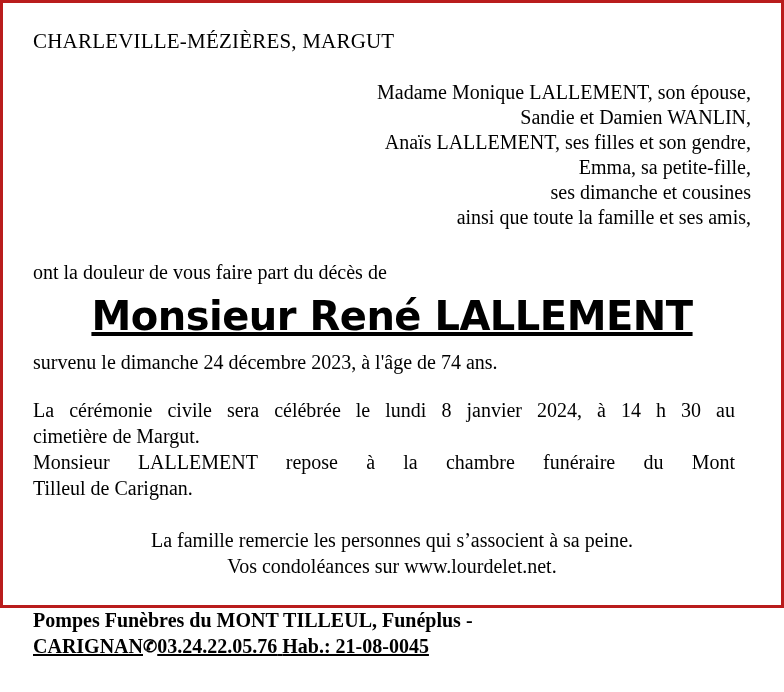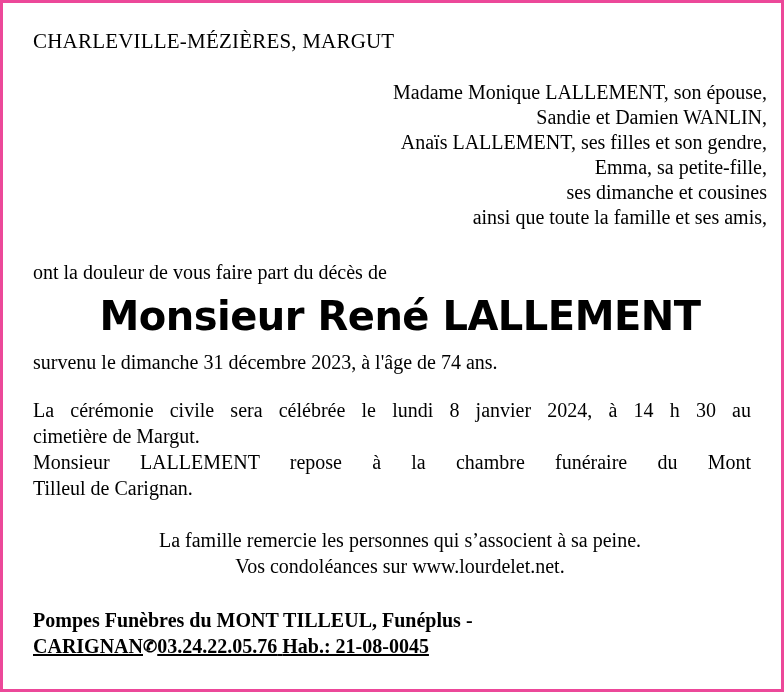--- a/index.html
+++ b/index.html
@@ -9,23 +9,23 @@
   }
   body {
     width: 784px;
     height: 692px;
     font-family: "Liberation Serif", serif;
     color: #000000;
   }
   .notice {
     box-sizing: border-box;
     width: 784px;
-    height: 692px;
-    border: 3px solid #ec4899;
-    padding: 26px 14px 10px 30px;
+    height: 608px;
+    border: 3px solid #b91c1c;
+    padding: 26px 30px 10px 30px;
     position: relative;
   }
   .locality {
     font-size: 21px;
     letter-spacing: 0.2px;
     margin: 0 0 26px 0;
     white-space: nowrap;
   }
   .family-block {
     font-size: 20px;
@@ -43,20 +43,21 @@
   }
   .deceased {
     font-family: "DejaVu Sans", sans-serif;
     font-weight: bold;
     font-size: 40px;
     line-height: 50px;
     text-align: center;
     letter-spacing: -0.5px;
     margin: 0 0 8px 0;
     white-space: nowrap;
+    text-decoration: underline;
   }
   .death-line {
     font-size: 20px;
     line-height: 26px;
     margin: 0 0 22px 0;
   }
   .ceremony {
     font-size: 20px;
     line-height: 26px;
     margin: 0 16px 26px 0;
@@ -108,21 +109,21 @@
     <div>Anaïs LALLEMENT, ses filles et son gendre,</div>
     <div>Emma, sa petite-fille,</div>
     <div>ses dimanche et cousines</div>
     <div>ainsi que toute la famille et ses amis,</div>
   </div>
 
   <div class="announce">ont la douleur de vous faire part du décès de</div>
 
   <div class="deceased">Monsieur René LALLEMENT</div>
 
-  <div class="death-line">survenu le dimanche 31 décembre 2023, à l'âge de 74 ans.</div>
+  <div class="death-line">survenu le dimanche 24 décembre 2023, à l'âge de 74 ans.</div>
 
   <div class="ceremony">
     <p class="justify-all">La cérémonie civile sera célébrée le lundi 8 janvier 2024, à 14 h 30 au</p>
     <p>cimetière de Margut.</p>
     <p class="justify-all">Monsieur LALLEMENT repose à la chambre funéraire du Mont</p>
     <p>Tilleul de Carignan.</p>
   </div>
 
   <div class="thanks">
     <p>La famille remercie les personnes qui s’associent à sa peine.</p>

